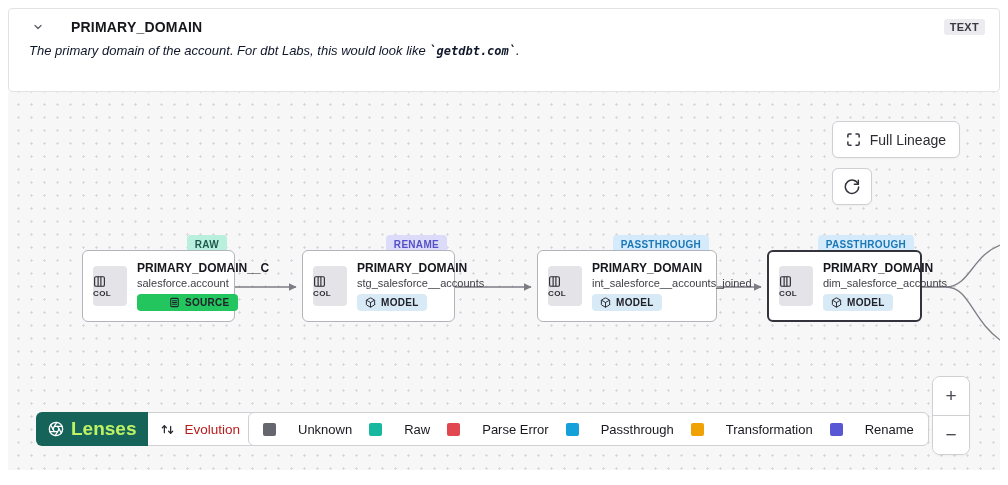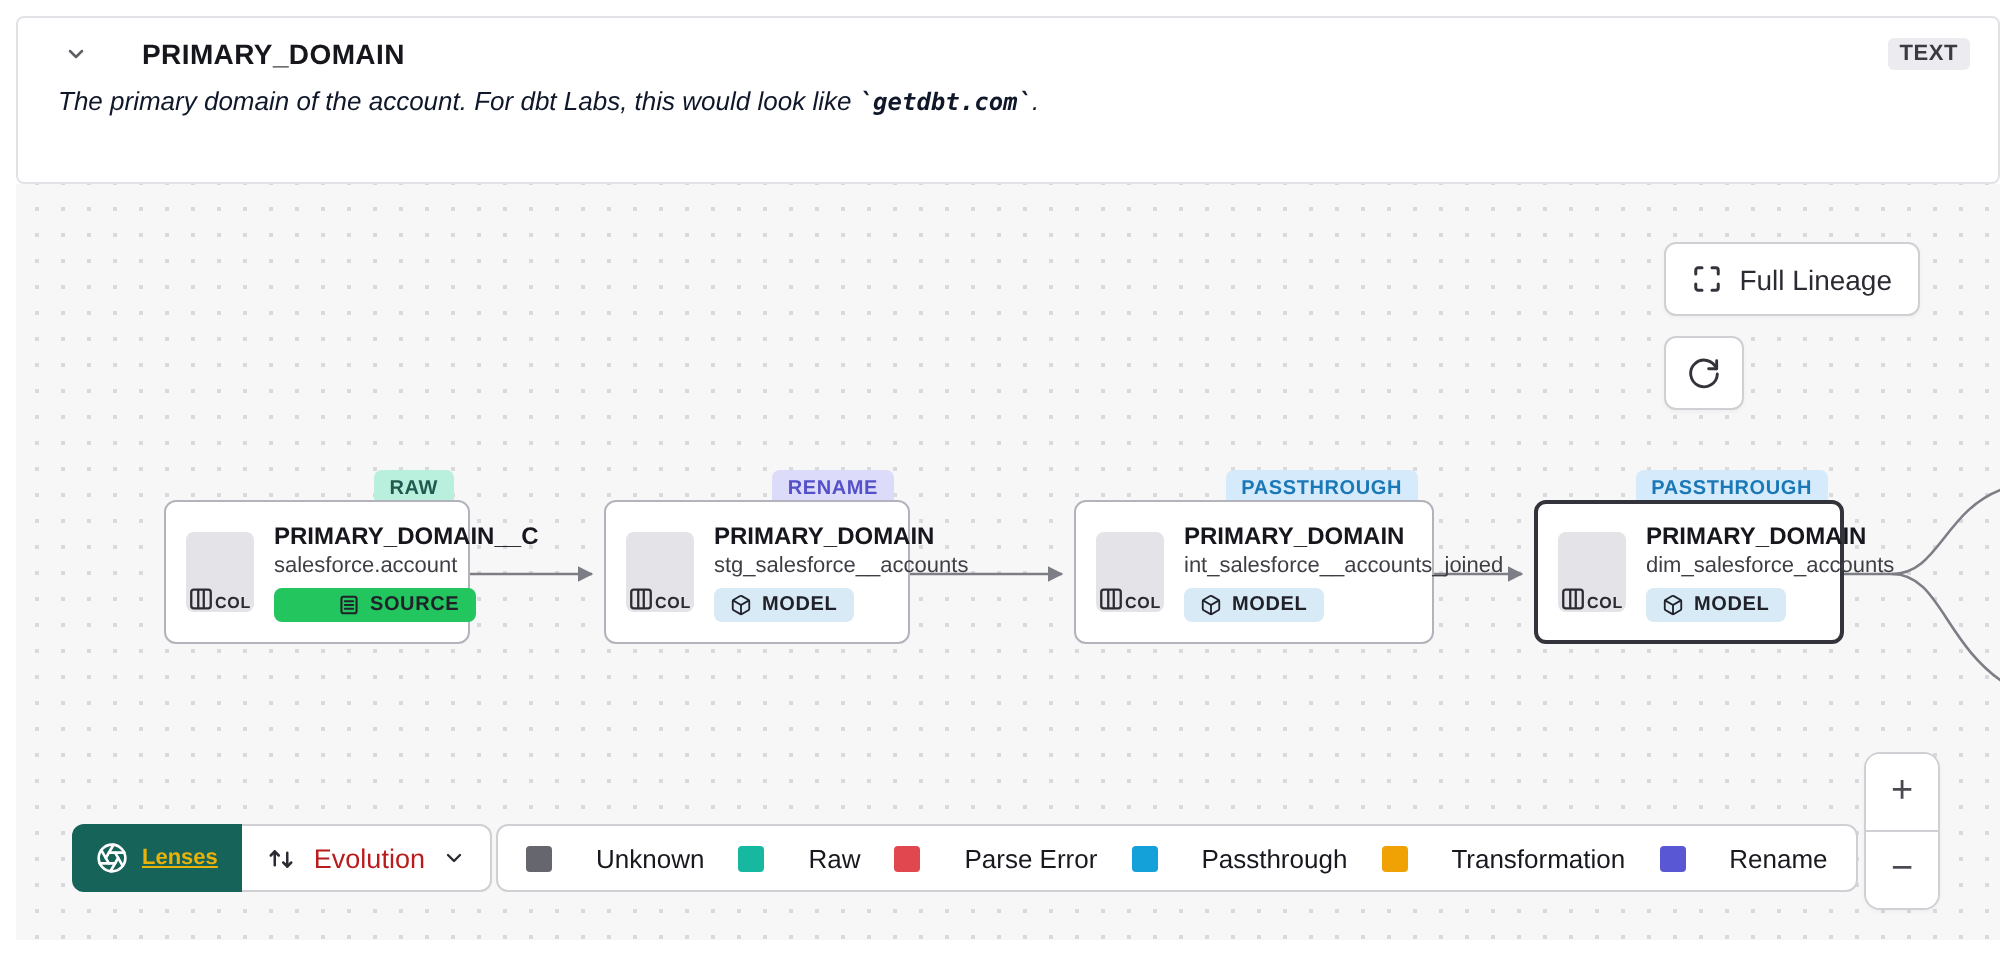--- a/index.html
+++ b/index.html
@@ -38,33 +38,33 @@
 
   
   .node-wrap { position:absolute; height:72px; }
   .status-badge { position:absolute; top:-15px; right:8px; z-index:1; font-size:10px; font-weight:700;
     letter-spacing:.3px; padding:4px 8px 8px 8px; border-radius:4px; }
   .node-card { position:relative; z-index:2; width:100%; height:72px; background:#fff;
     border:1px solid #b3b3bb; border-radius:6px; display:flex; align-items:center;
     gap:10px; padding:8px 10px; cursor:pointer; }
   .node-wrap.selected .node-card { border:2px solid #33333c; }
   .col-box { background:#e4e4e8; border-radius:4px; width:34px; height:40px; flex:none;
-    display:flex; flex-direction:row; align-items:flex-end; justify-content:center; color:#2b2b33; }
+    display:flex; flex-direction:column; align-items:flex-start; justify-content:center; color:#2b2b33; }
   .col-box .col-label { font-size:8px; font-weight:700; letter-spacing:.4px; margin-top:1px; }
   .node-main { display:flex; flex-direction:column; min-width:0; }
   .node-title { font-size:12px; font-weight:700; color:#16161d; white-space:nowrap; }
   .node-sub { font-size:11px; color:#3e3e45; margin-top:2px; white-space:nowrap; }
   .res-badge { align-self:flex-start; display:flex; align-items:center; gap:5px; margin-top:5px;
     font-size:10px; font-weight:700; letter-spacing:.3px; color:#21212a;
     padding:3px 8px; border-radius:4px; }
 
   
   .lens-group { position:absolute; left:28px; bottom:24px; display:flex; height:34px; }
-  .lenses-btn { background:#16635a; color:#eab308; display:flex; align-items:center; gap:7px;
-    padding:0 12px; border-radius:6px 0 0 6px; font-size:11px; font-weight:700; cursor:pointer;text-decoration:underline; }
+  .lenses-btn { background:#16635a; color:#bef264; display:flex; align-items:center; gap:7px;
+    padding:0 12px; border-radius:6px 0 0 6px; font-size:19px; font-weight:700; cursor:pointer; }
   .lens-select { background:#fff; border:1px solid #cfcfd4; border-left:none; border-radius:0 6px 6px 0;
     display:flex; align-items:center; gap:9px; padding:0 12px; font-size:13.5px; color:#b91c1c; cursor:pointer; }
 
   .legend-box { position:absolute; left:240px; bottom:24px; height:34px; background:#fff;
     border:1px solid #cfcfd4; border-radius:6px; display:flex; align-items:center; gap:17px; padding:0 14px; }
   .legend-item { display:flex; align-items:center; gap:22px; font-size:13px; color:#18181f; }
   .legend-swatch { width:13px; height:13px; border-radius:2px; flex:none; }
 
   .zoom-ctrl { position:absolute; right:30px; top:284px; width:38px; background:#fff;
     border:1px solid #cfcfd4; border-radius:8px; overflow:hidden;

